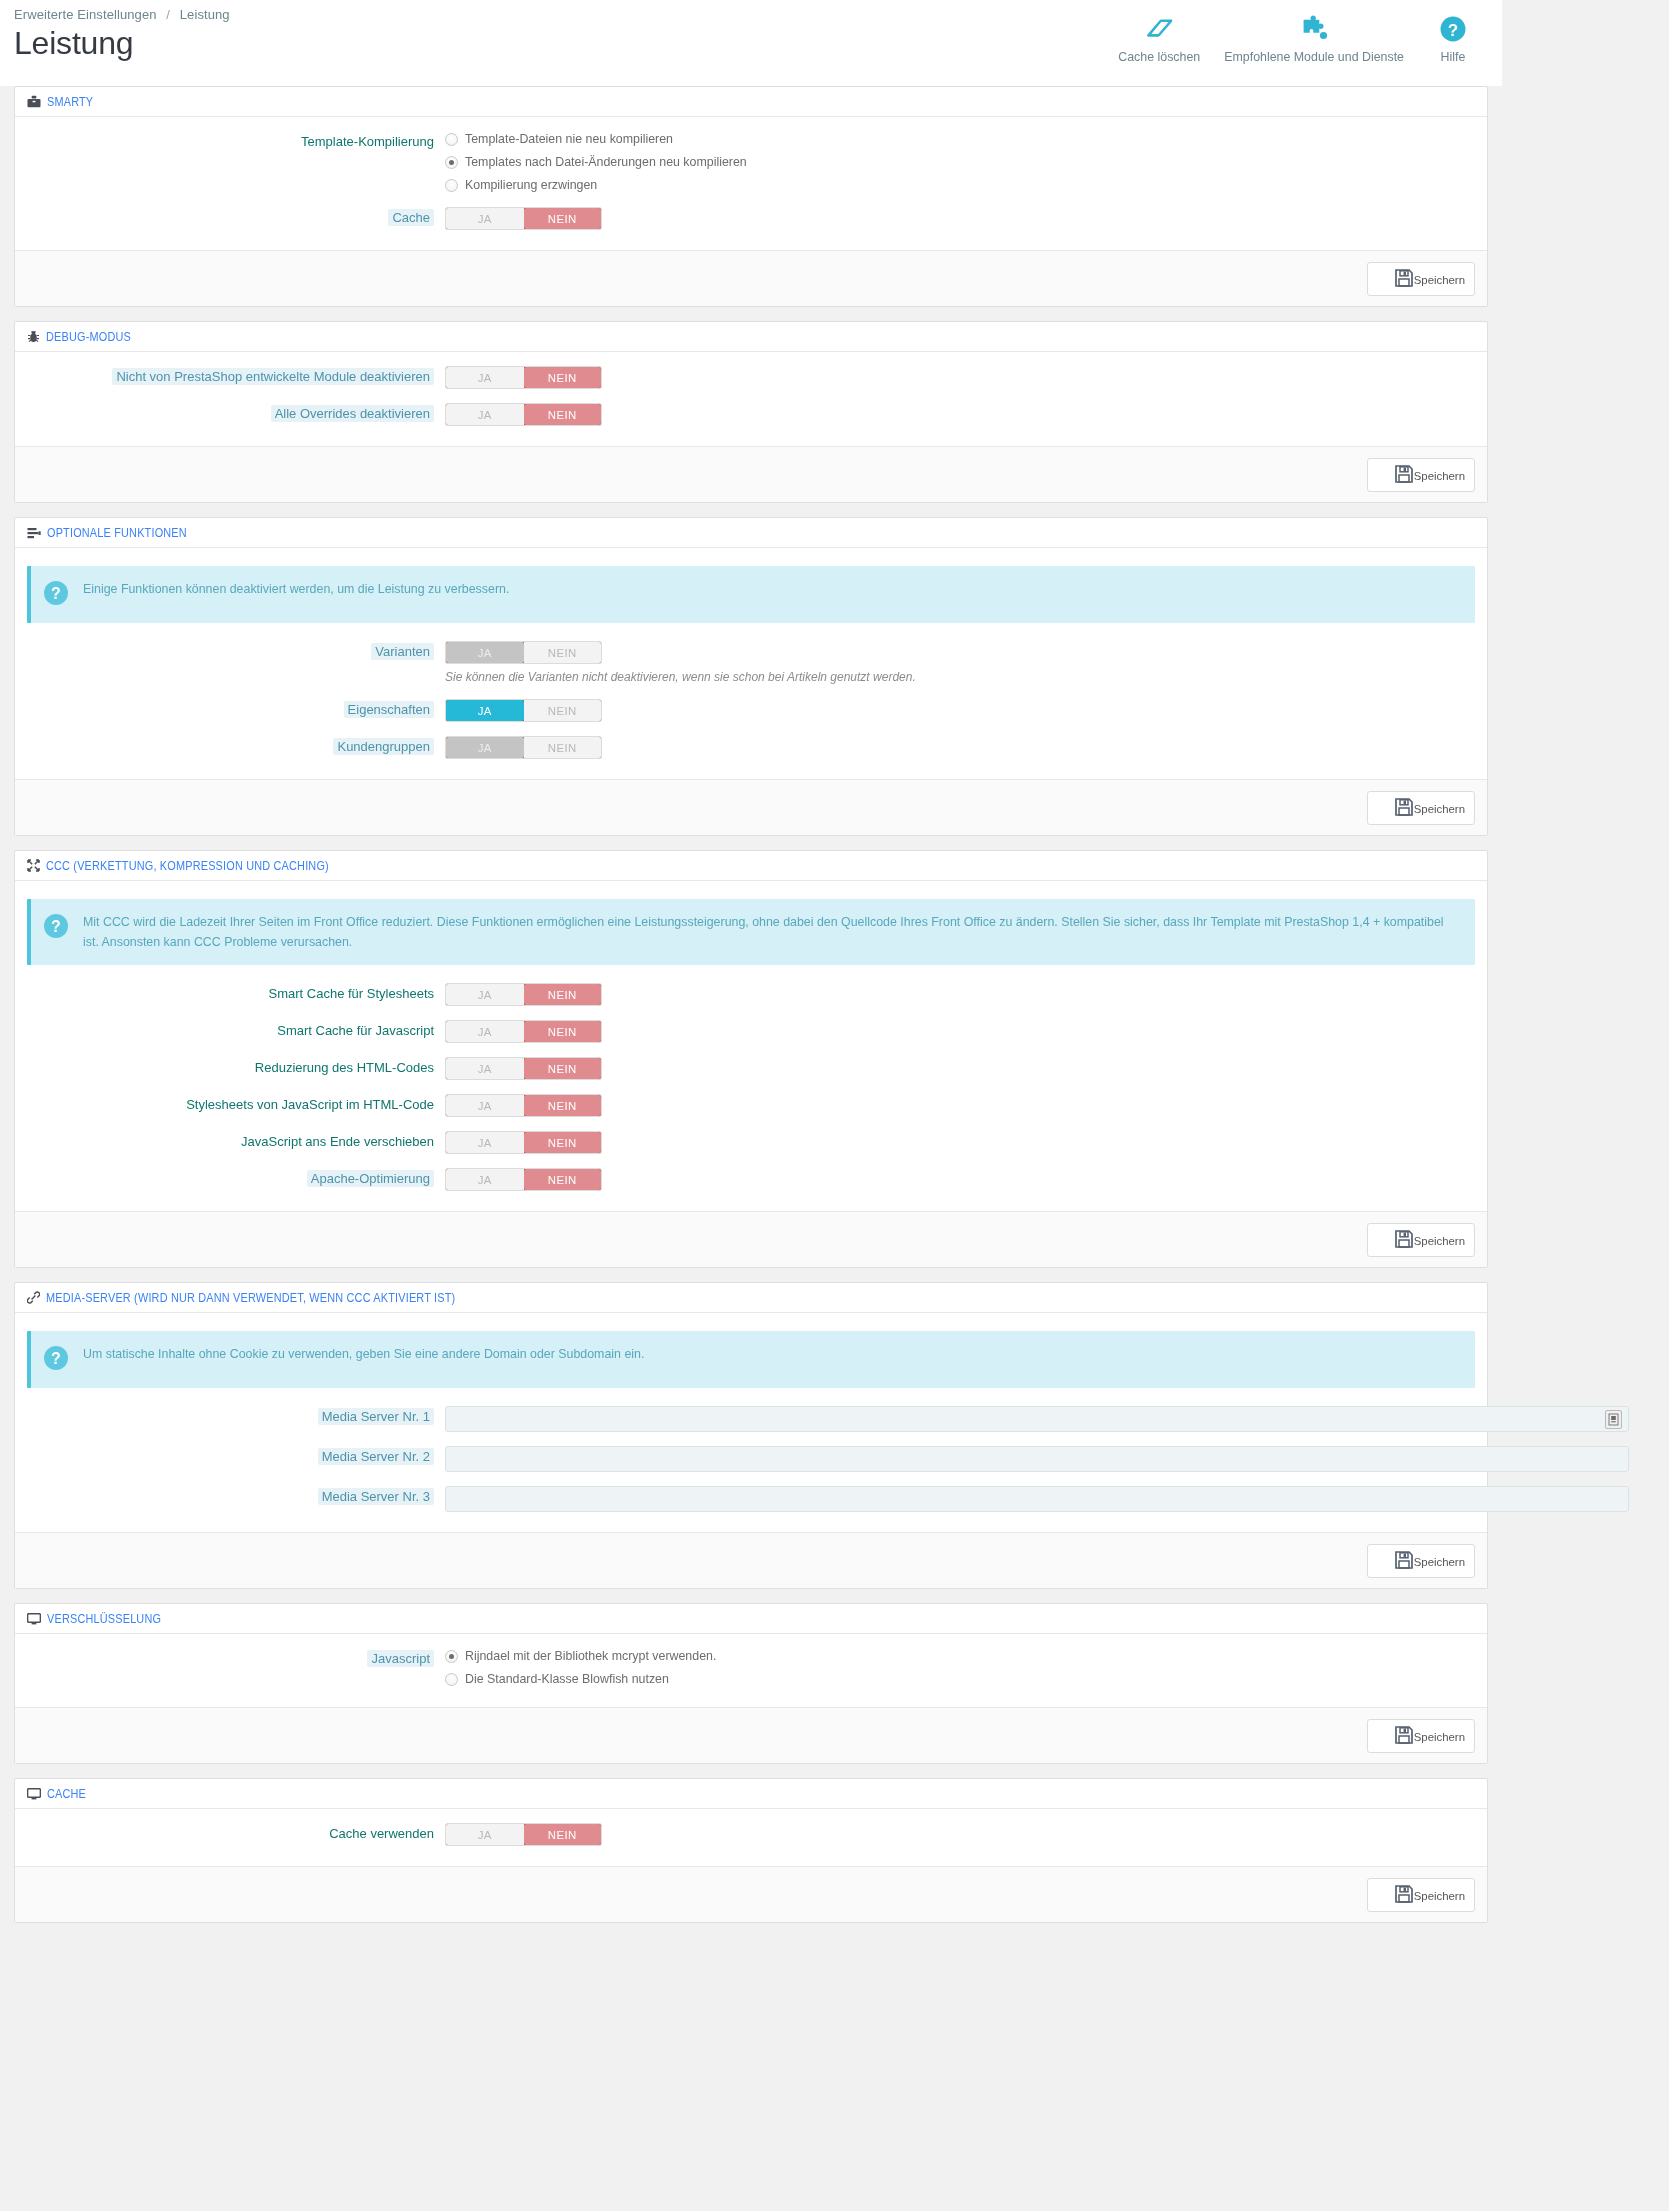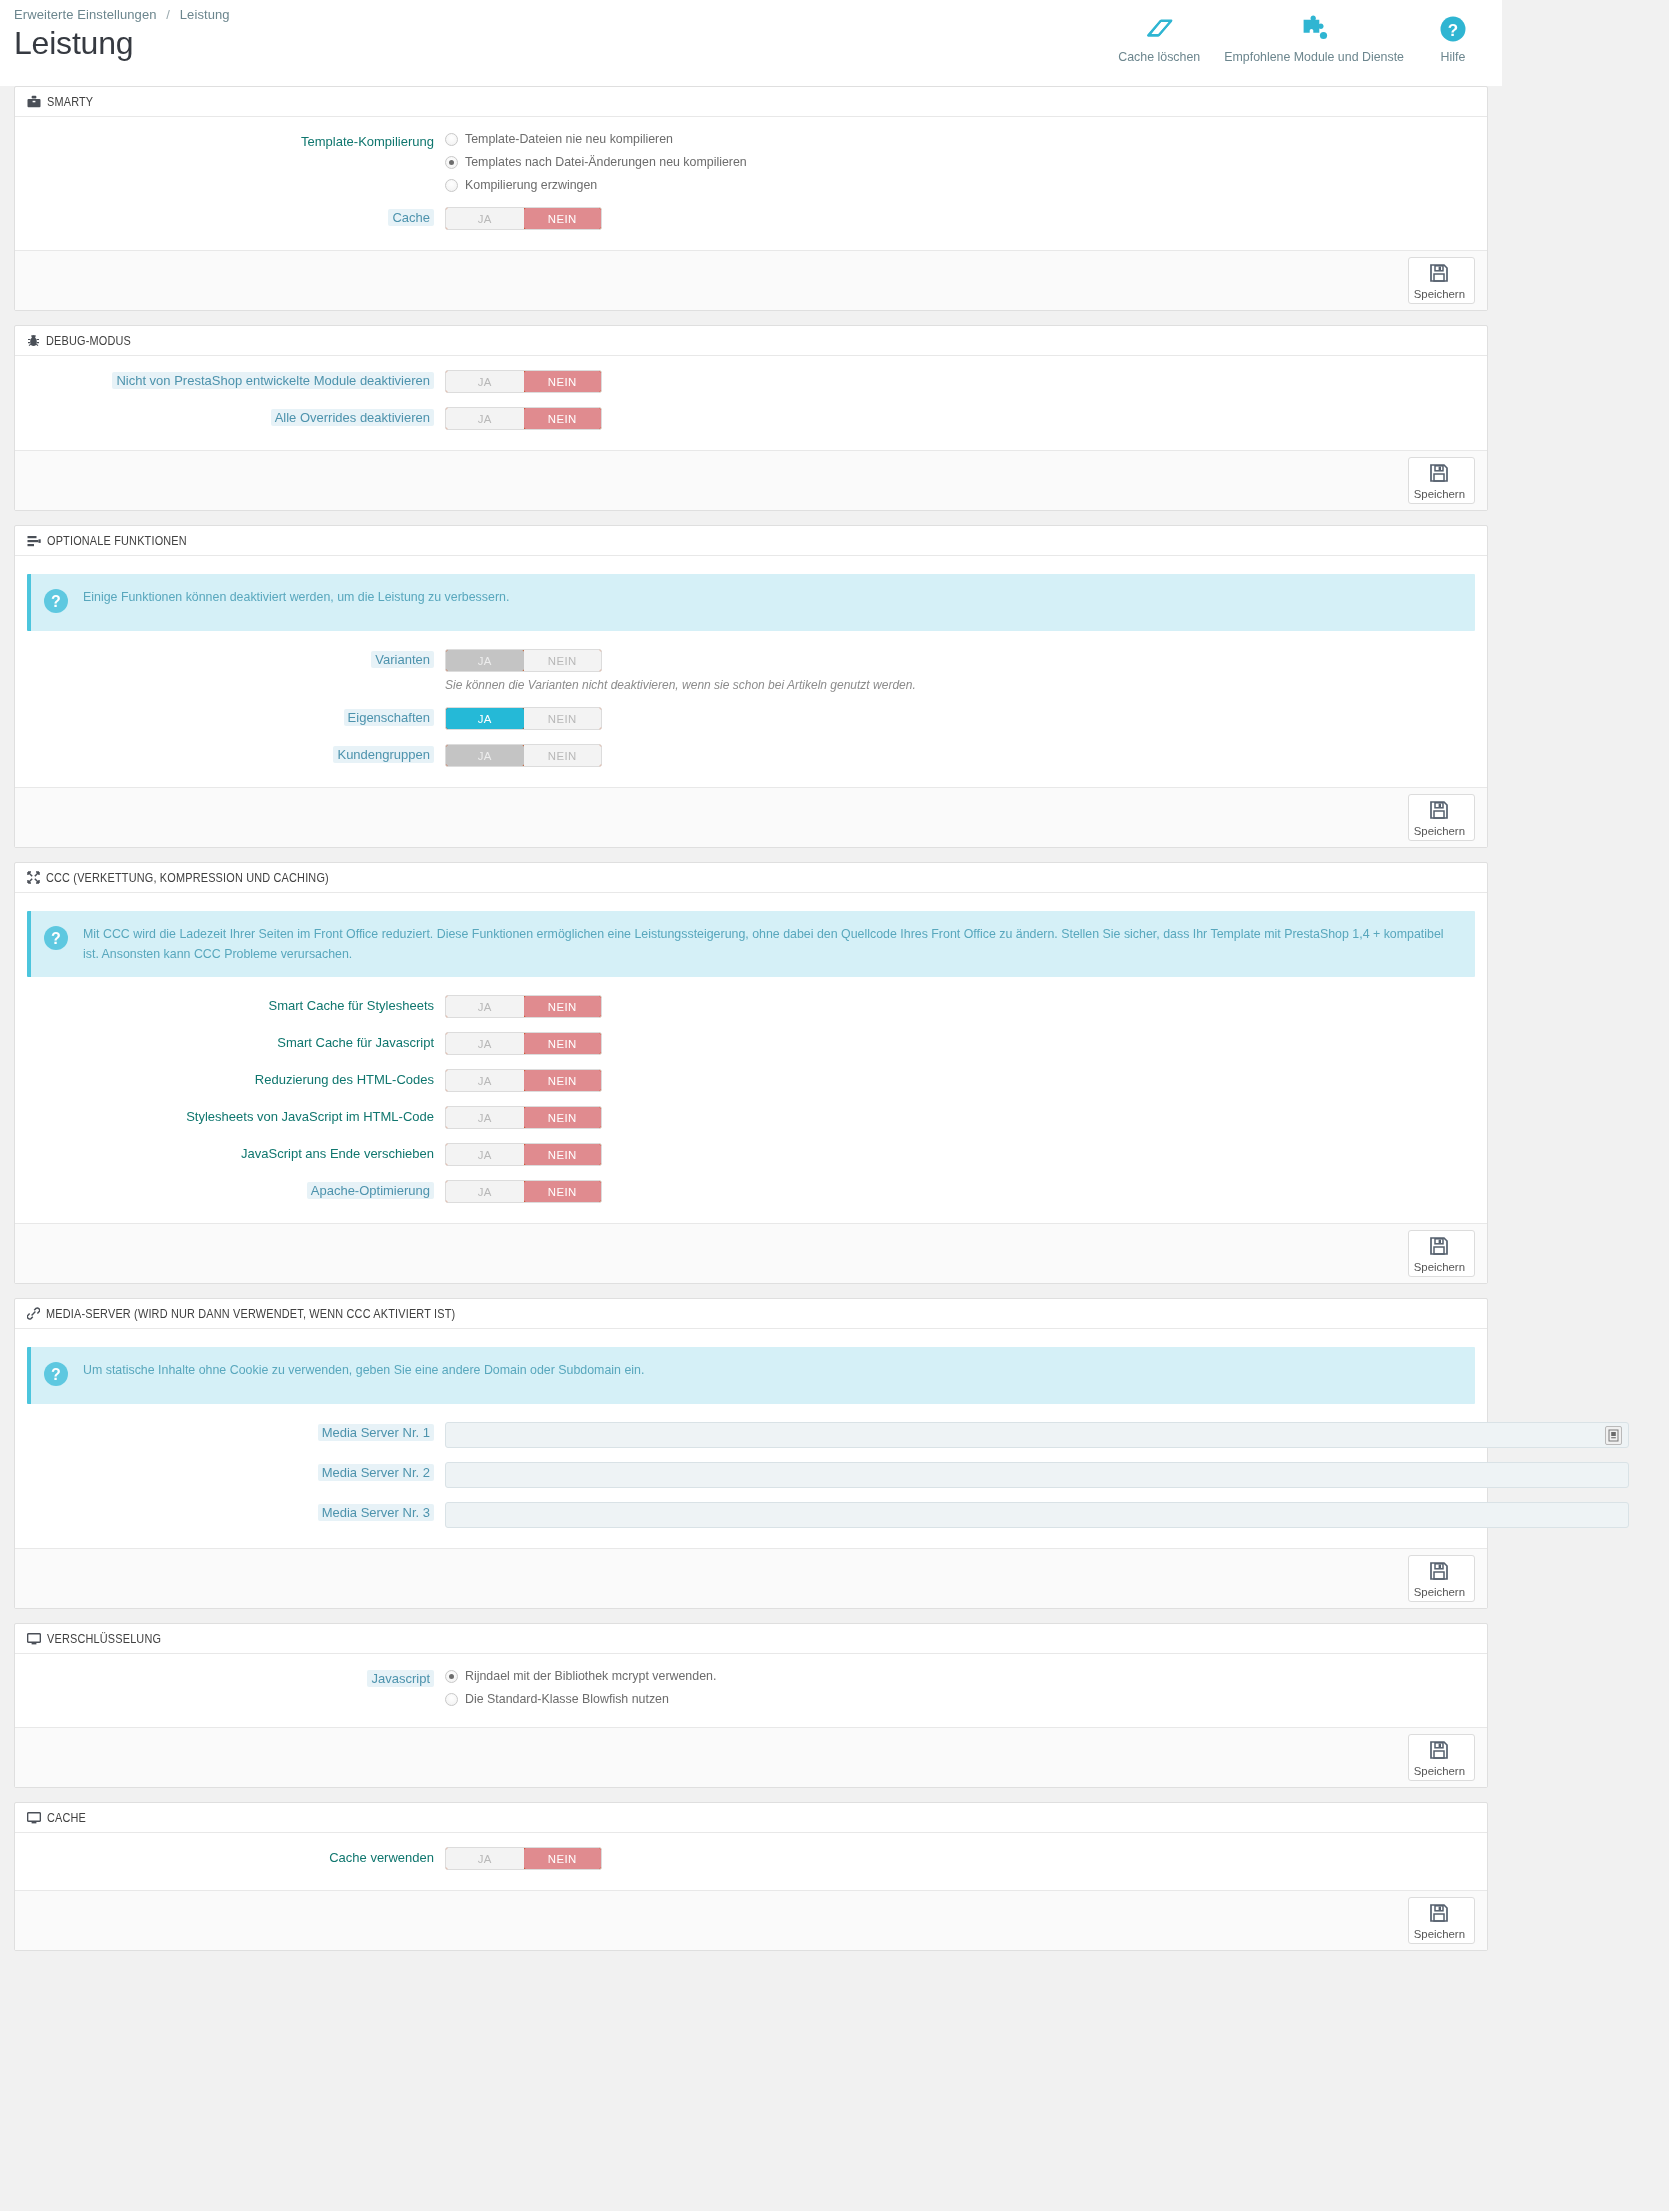--- a/index.html
+++ b/index.html
@@ -74,21 +74,21 @@
     border-radius: 2px;
     margin: 0 14px 14px 14px;
   }
   .panel-head {
     height: 30px;
     display: flex;
     align-items: center;
     padding: 0 12px;
     border-bottom: 1px solid #e8e8e8;
     font-size: 12.4px;
-    color: #404040;
+    color: #3b82f6;
     text-transform: uppercase;
     letter-spacing: 0.2px;
     font-stretch: condensed;
   }
   .panel-head .hicon {
     margin-right: 6px;
     display: flex;
     align-items: center;
     color: #4a4f57;
   }
@@ -101,23 +101,23 @@
     display: flex;
     justify-content: flex-end;
     align-items: center;
     padding: 6px 12px;
   }
   .savebtn {
     background: #fff;
     border: 1px solid #dcdcdc;
     border-radius: 3px;
     min-width: 54px;
-    padding: 5px 9px 3px 5px;
-    display: flex;
-    flex-direction: column;
+    padding: 5px 9px 3px 26px;
+    display: flex;
+    flex-direction: row;
     align-items: center;
     cursor: pointer;
   }
   .savebtn .sl { font-size: 11.4px; color: #555; margin-top: 1px; }
 
   
   .frow {
     display: flex;
     align-items: flex-start;
     margin-bottom: 14px;

